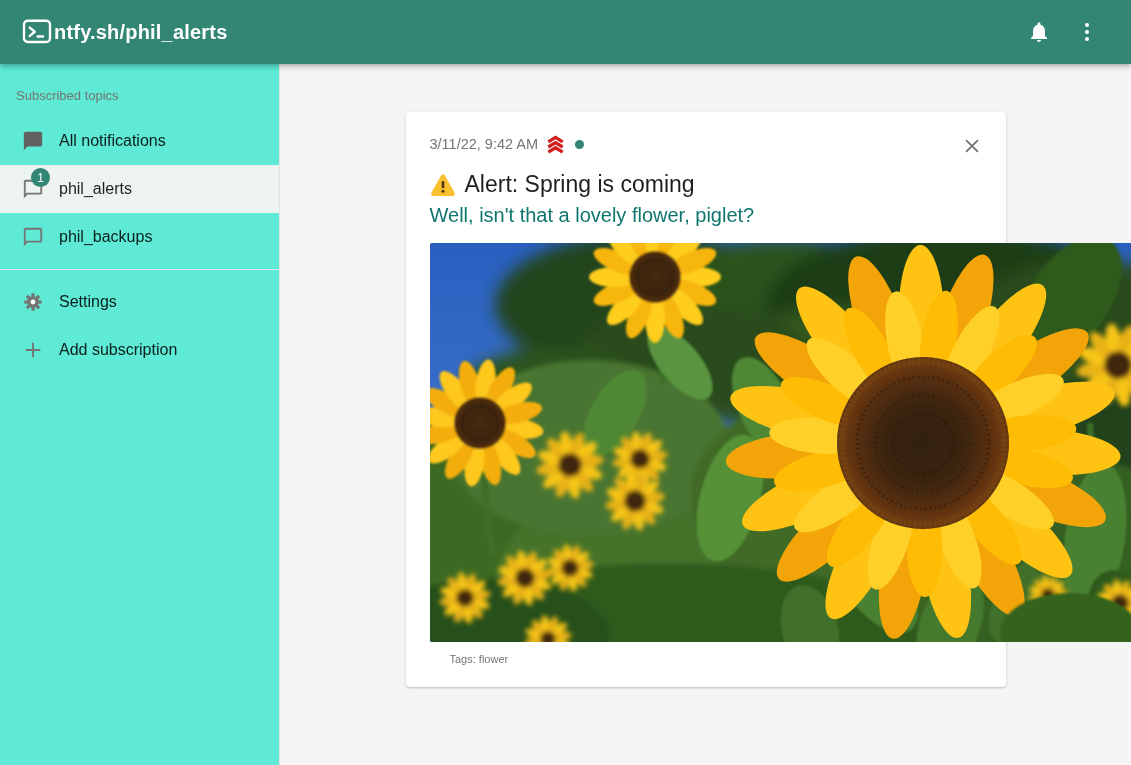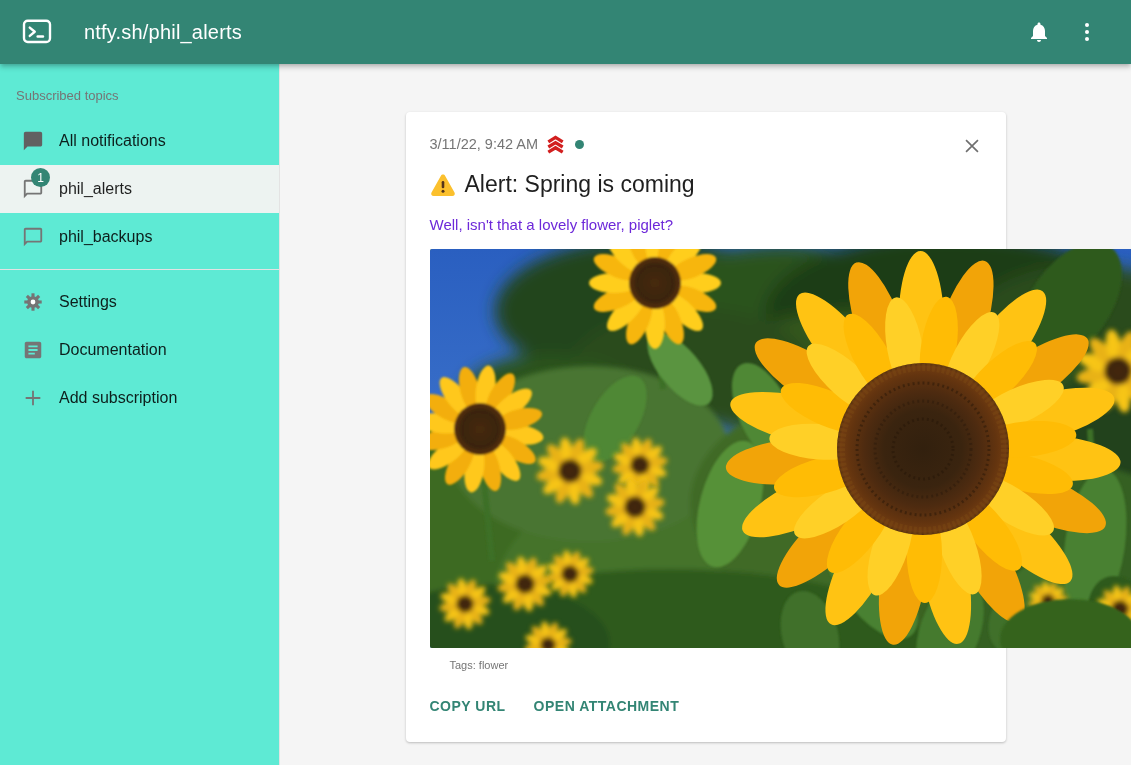--- a/index.html
+++ b/index.html
@@ -9,21 +9,21 @@
     background:#f5f5f5; color:#222;
   }
   
   .appbar {
     position:absolute; top:0; left:0; width:1131px; height:64px;
     background:#338574; color:#fff; display:flex; align-items:center;
     padding:0 20px 0 22px; z-index:10;
     box-shadow:0 2px 4px -1px rgba(0,0,0,.2), 0 4px 5px 0 rgba(0,0,0,.14);
   }
   .appbar .logo { width:30px; height:28px; display:flex; align-items:center; }
-  .appbar-title { font-size:20px; font-weight:400; margin-left:32px; letter-spacing:.2px; }
+  .appbar-title { font-size:20px; font-weight:700; margin-left:2px; letter-spacing:.2px; }
   .appbar-spacer { flex:1; }
   .icon-btn {
     width:48px; height:48px; border:none; background:transparent; cursor:pointer;
     display:flex; align-items:center; justify-content:center; border-radius:50%;
   }
   
   .layout { position:absolute; top:64px; left:0; width:1131px; height:701px; display:flex; }
   .sidebar {
     width:280px; min-width:280px; background:#5eead4; border-right:1px solid #e3e3e3;
     padding-top:10px; height:100%;
@@ -55,21 +55,21 @@
   .prio-icon { width:23px; height:23px; margin-left:6px; }
   .unread-dot { width:9px; height:9px; border-radius:50%; background:#338574; margin-left:8px; }
   .close-btn {
     margin-left:auto; margin-top:-6px; margin-right:-10px;
     width:40px; height:40px; border:none; background:transparent; cursor:pointer;
     display:flex; align-items:center; justify-content:center; border-radius:50%;
   }
   .card-title { display:flex; align-items:center; gap:9px; margin-top:5px;
     font-size:23px; color:#1f1f1f; font-weight:400; }
   .warn-icon { width:26px; height:24px; }
-  .card-body { font-size:15px; color:#6d28d9; margin-top:18px; }
+  .card-body { font-size:20px; color:#0f766e; margin-top:6px; }
   .attachment {
     margin-top:16px; width:705px; height:399px; border-radius:2px; overflow:hidden;
     cursor:pointer; display:block; background:#6d9c4a;
   }
   .tags { margin-top:11px; font-size:11px; color:#757575;margin-left:20px; }
   .card-actions { margin-top:21px; display:flex; gap:28px; }
   .text-btn {
     border:none; background:transparent; color:#338574; font-size:14px; font-weight:700;
     letter-spacing:.5px; cursor:pointer; padding:6px 0; font-family:inherit; text-transform:uppercase;
   }
@@ -150,28 +150,20 @@
             <line x1="5.3" y1="18.7" x2="8.4" y2="15.6"></line>
             <line x1="15.6" y1="8.4" x2="18.7" y2="5.3"></line>
           </g>
           <circle cx="12" cy="12" r="6.4" fill="#757575"></circle>
           <circle cx="12" cy="12" r="2.6" fill="#fff"></circle>
         </svg>
       </span>
       <span>Settings</span>
     </div>
 
-    <div class="nav-item">
-      <span class="nicon">
-        <svg viewBox="0 0 24 24" width="22" height="22" fill="#757575">
-          <path d="M19 3H5c-1.1 0-2 .9-2 2v14c0 1.1.9 2 2 2h14c1.1 0 2-.9 2-2V5c0-1.1-.9-2-2-2zm-5 14H7v-2h7v2zm3-4H7v-2h10v2zm0-4H7V7h10v2z"></path>
-        </svg>
-      </span>
-      <span>Documentation</span>
-    </div>
 
     <div class="nav-item">
       <span class="nicon">
         <svg viewBox="0 0 24 24" width="22" height="22" fill="none" stroke="#757575" stroke-width="2">
           <path d="M12 4v16M4 12h16"></path>
         </svg>
       </span>
       <span>Add subscription</span>
     </div>
   </nav>
@@ -521,19 +513,15 @@
               <circle cx="493" cy="200" r="66" stroke="#241508" stroke-width="3" stroke-dasharray="2 3"></circle>
               <circle cx="493" cy="200" r="48" stroke="#2a190b" stroke-width="3" stroke-dasharray="2 3"></circle>
               <circle cx="493" cy="200" r="30" stroke="#241508" stroke-width="3" stroke-dasharray="2 3"></circle>
             </g>
             <ellipse cx="640" cy="390" rx="70" ry="40" fill="#35631f" filter="url(#b1)"></ellipse>
           </svg>
       </div>
 
       <div class="tags">Tags: flower</div>
 
-      <div class="card-actions">
-        <button class="text-btn">COPY URL</button>
-        <button class="text-btn">OPEN ATTACHMENT</button>
-      </div>
     </section>
   </main>
 </div>
 
 </body></html>

